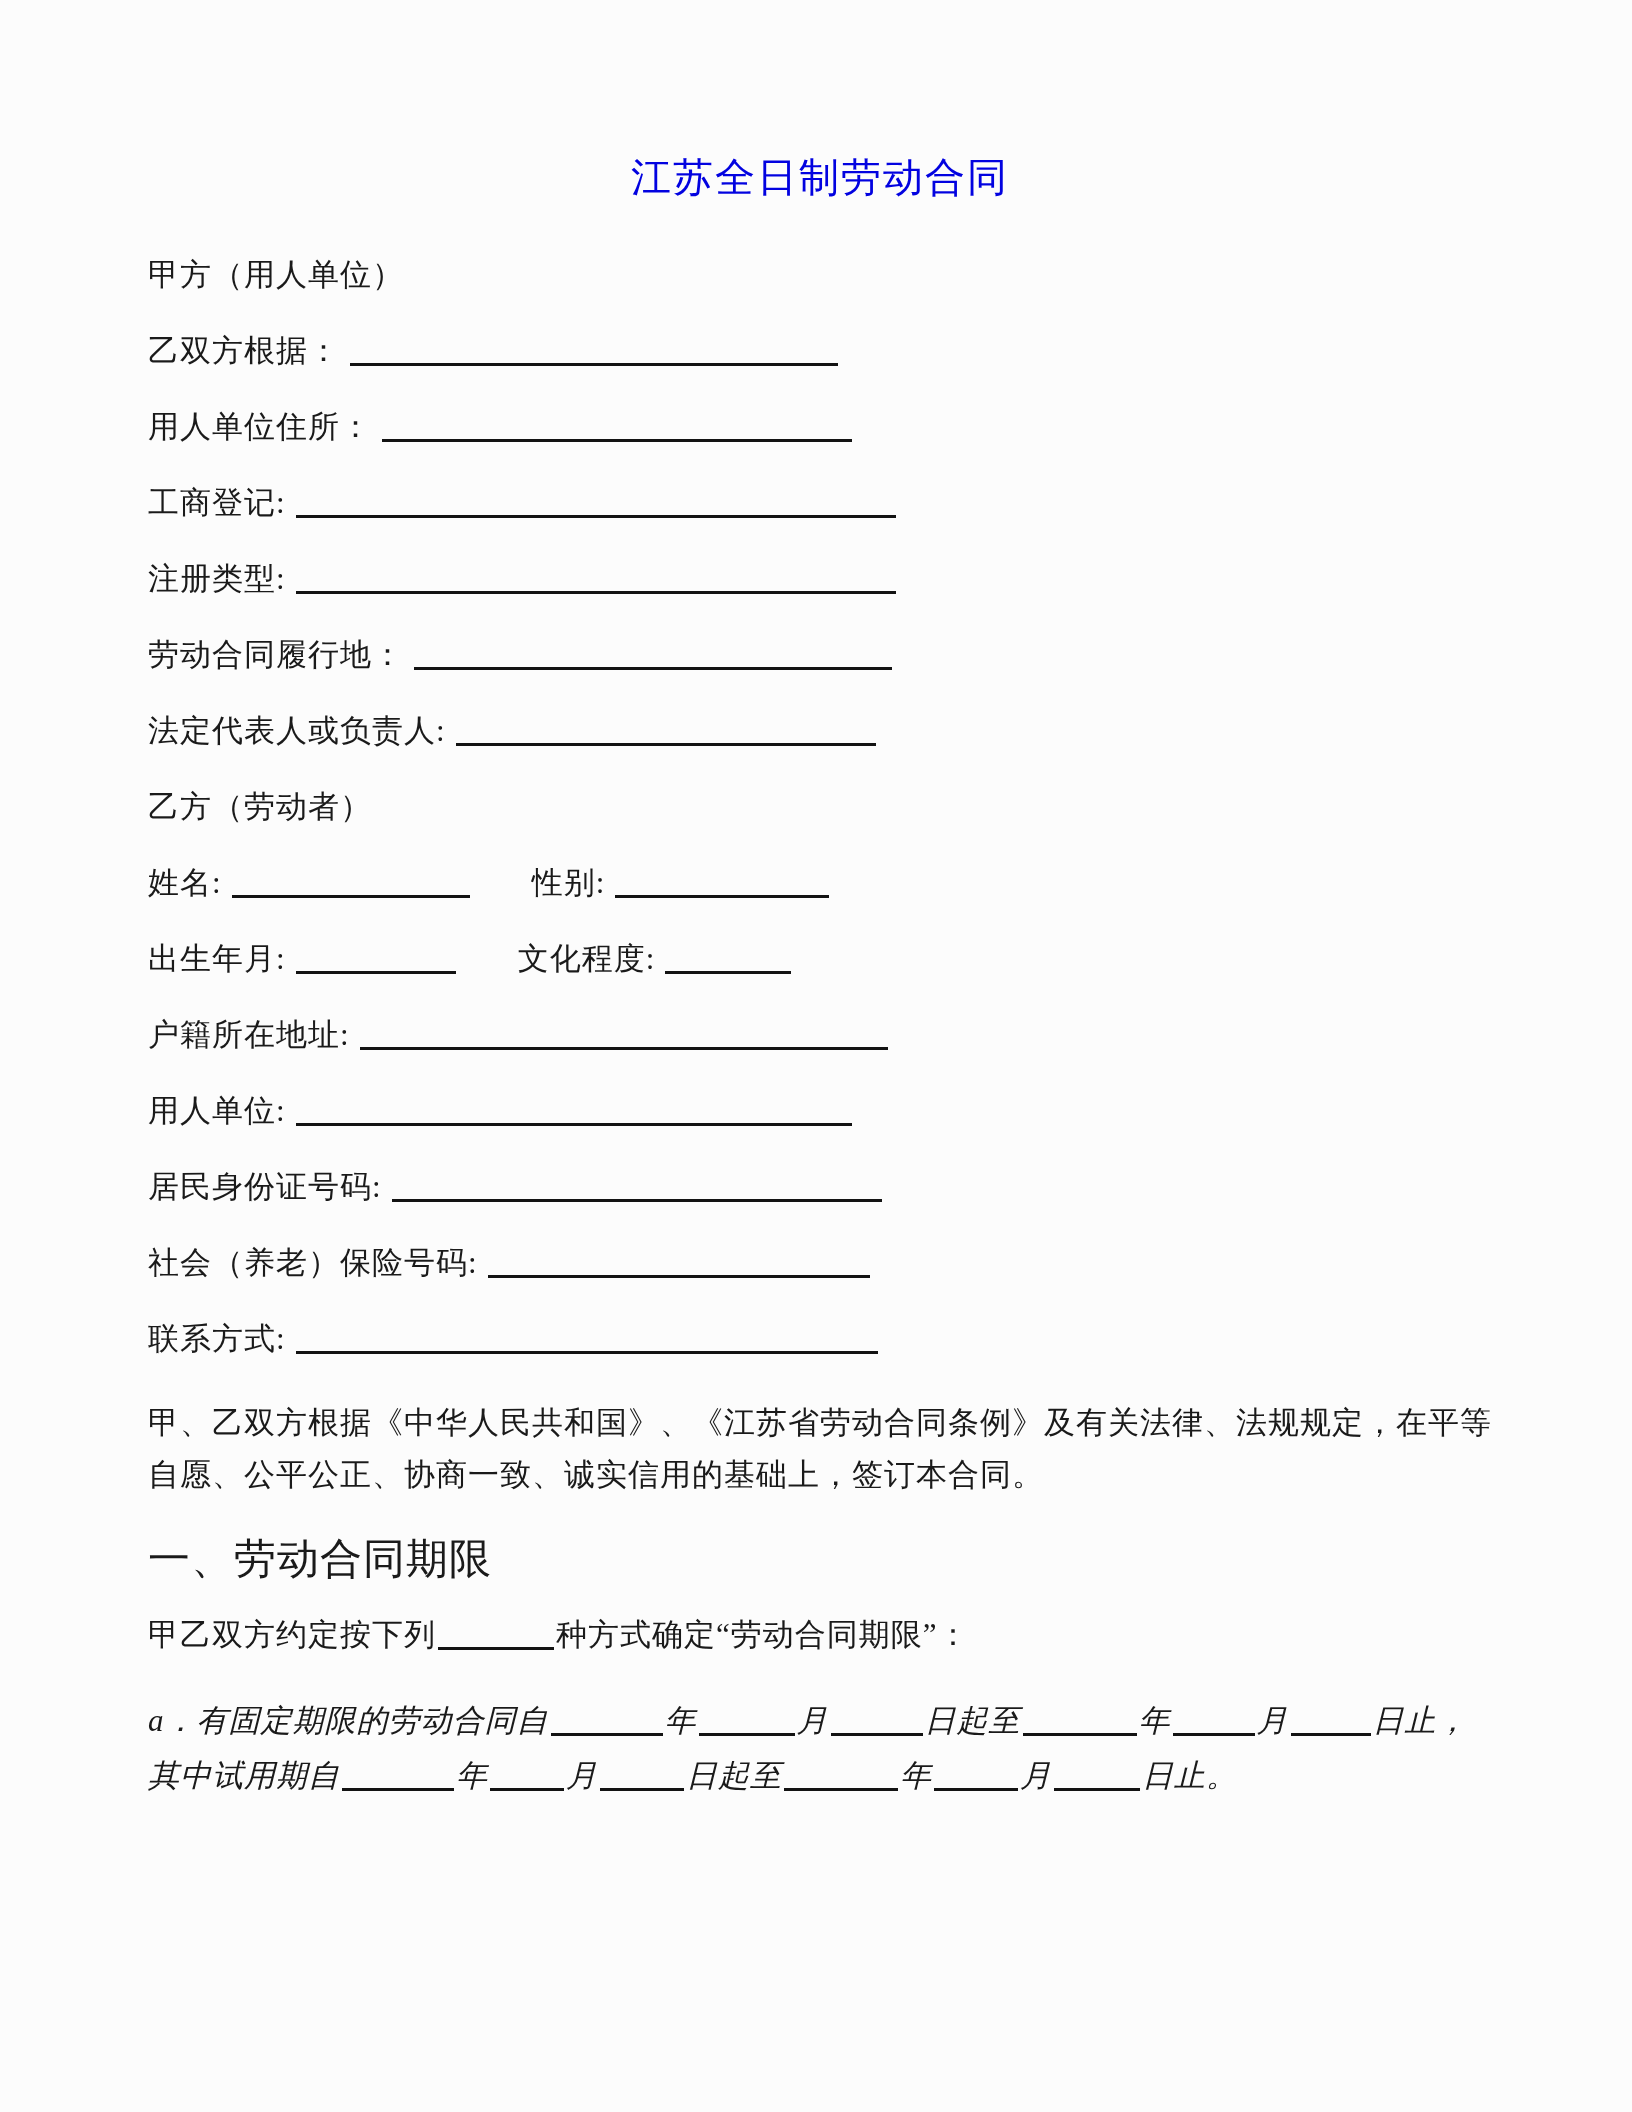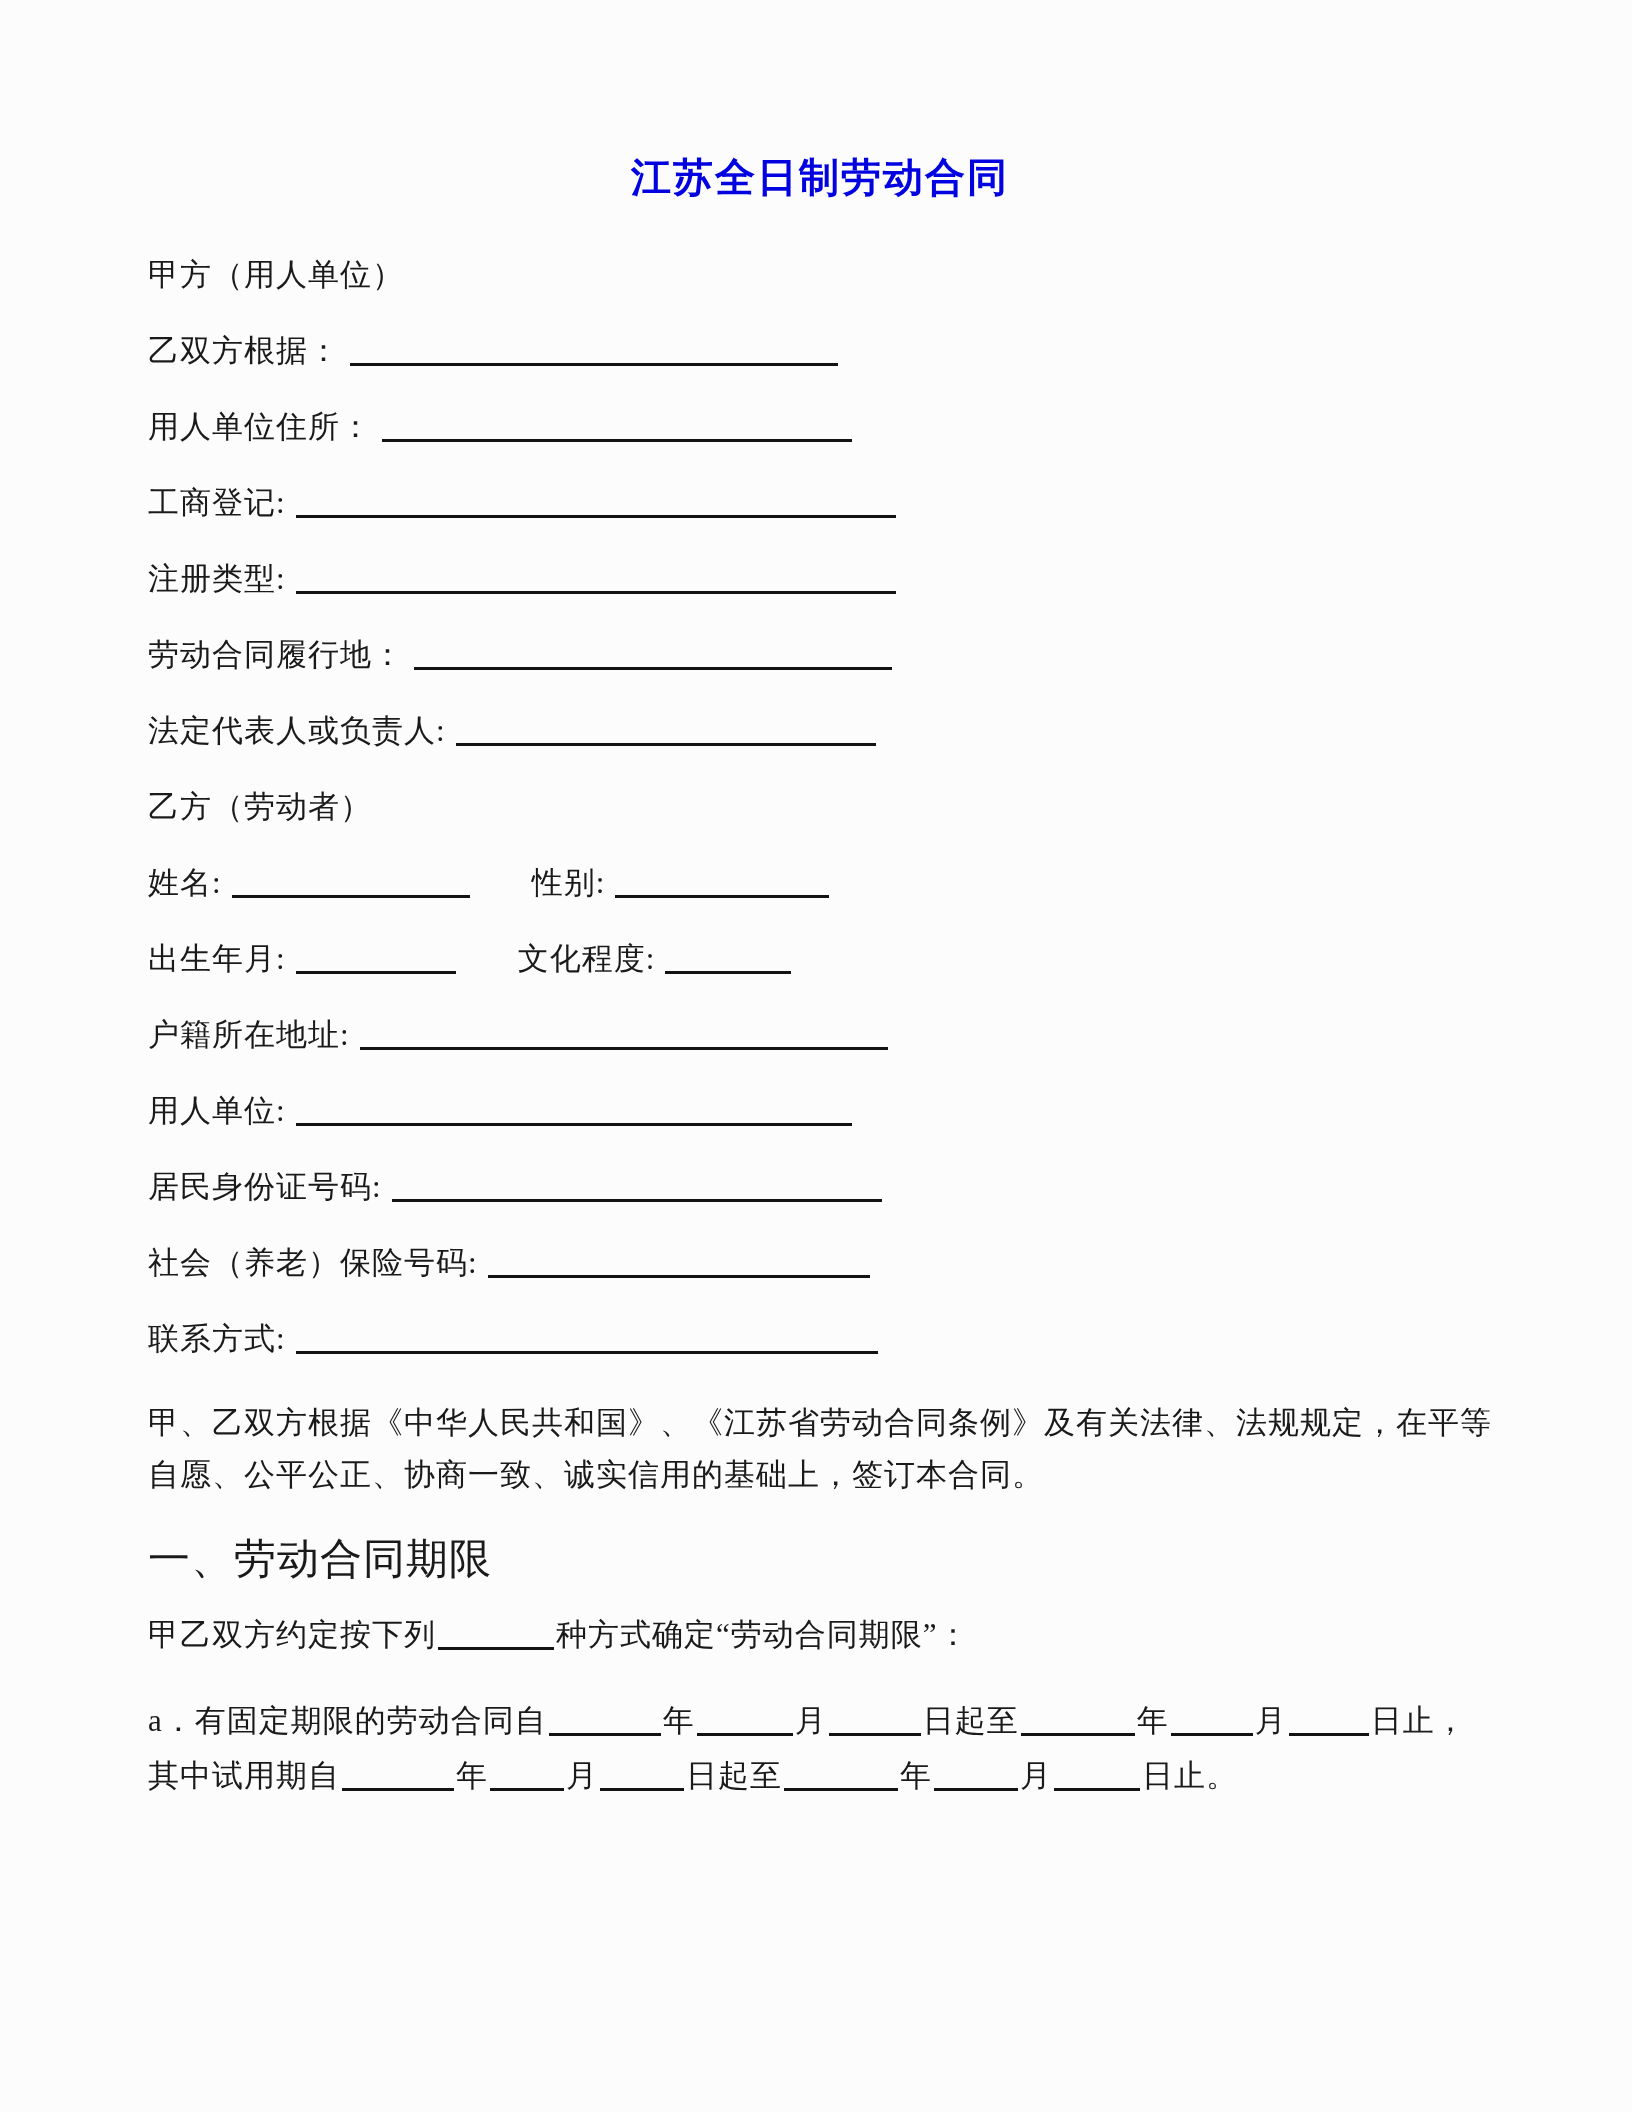--- a/index.html
+++ b/index.html
@@ -16,21 +16,21 @@
     box-sizing: border-box;
     padding: 150px 140px 0 148px;
     font-family: "Liberation Serif", "DejaVu Serif", serif;
     color: #1a1a1a;
     font-size: 31px;
     letter-spacing: 1px;
     overflow: hidden;
   }
   .doc-title {
     font-family: "DejaVu Sans", "Liberation Sans", sans-serif;
-    font-weight: bold;
+    font-weight: normal;
     font-size: 40px;
     text-align: center;
     margin: 0 0 52px 0;
     letter-spacing: 2px;
   }
   .frow {
     line-height: 36px;
     margin-bottom: 40px;
     white-space: nowrap;
   }
@@ -59,20 +59,21 @@
   }
   .section-heading {
     line-height: 36px;
     margin-bottom: 40px;
     font-weight: normal;
     font-size: 42px;
   }
   .clause {
     line-height: 1.78;
     margin: 0;
+    font-style: italic;
   }
 </style>
 </head>
 <body>
 
 <div class="page">
 
   <h1 class="doc-title" style="color: rgb(2, 2, 224);">江苏全日制劳动合同</h1>
 
   <div class="heading-row">甲方（用人单位）</div>

